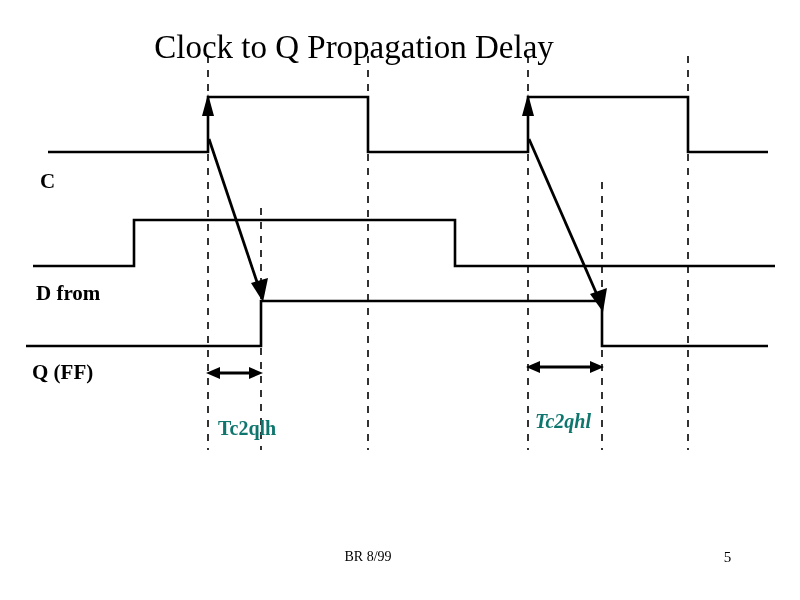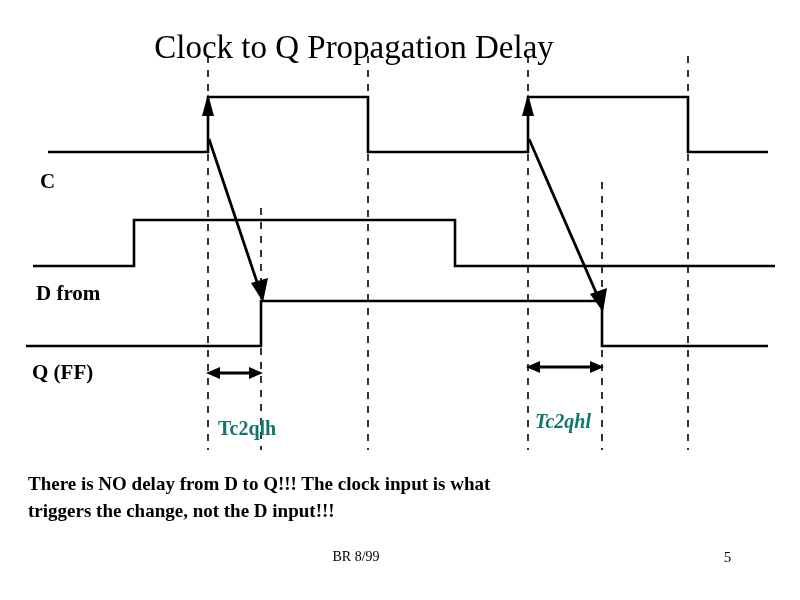--- a/index.html
+++ b/index.html
@@ -69,20 +69,21 @@
   #footer-author {
     position: absolute;
     left: 0;
     top: 549px;
     width: 712px;
     text-align: center;
     font-family: "Liberation Serif", "DejaVu Serif", serif;
     font-size: 14px;
     line-height: 16px;
     color: #000000;
+    padding-left: 12px;
   }
   #footer-page {
     position: absolute;
     left: 700px;
     top: 549px;
     width: 55px;
     text-align: center;
     font-family: "Liberation Serif", "DejaVu Serif", serif;
     font-size: 15px;
     line-height: 16px;
@@ -139,21 +140,17 @@
     </g>
   </svg>
 
   <div class="sig-label" style="left:40px; top:171px;">C</div>
   <div class="sig-label" style="left:36px; top:283px;">D from</div>
   <div class="sig-label" style="left:32px; top:362px;">Q (FF)</div>
 
   <div class="delay-label" style="left:218px; top:418px;">Tc2qlh</div>
   <div class="delay-label" style="left:535px; top:411px;font-style:italic;">Tc2qhl</div>
 
-  <div id="note-text">
-    <div>There is NO delay from D to Q!!!  The clock input is what</div>
-    <div>triggers the change, not the D input!!!</div>
-  </div>
 
   <div id="footer-author">BR 8/99</div>
   <div id="footer-page">5</div>
 
 </div>
 
 </body></html>

